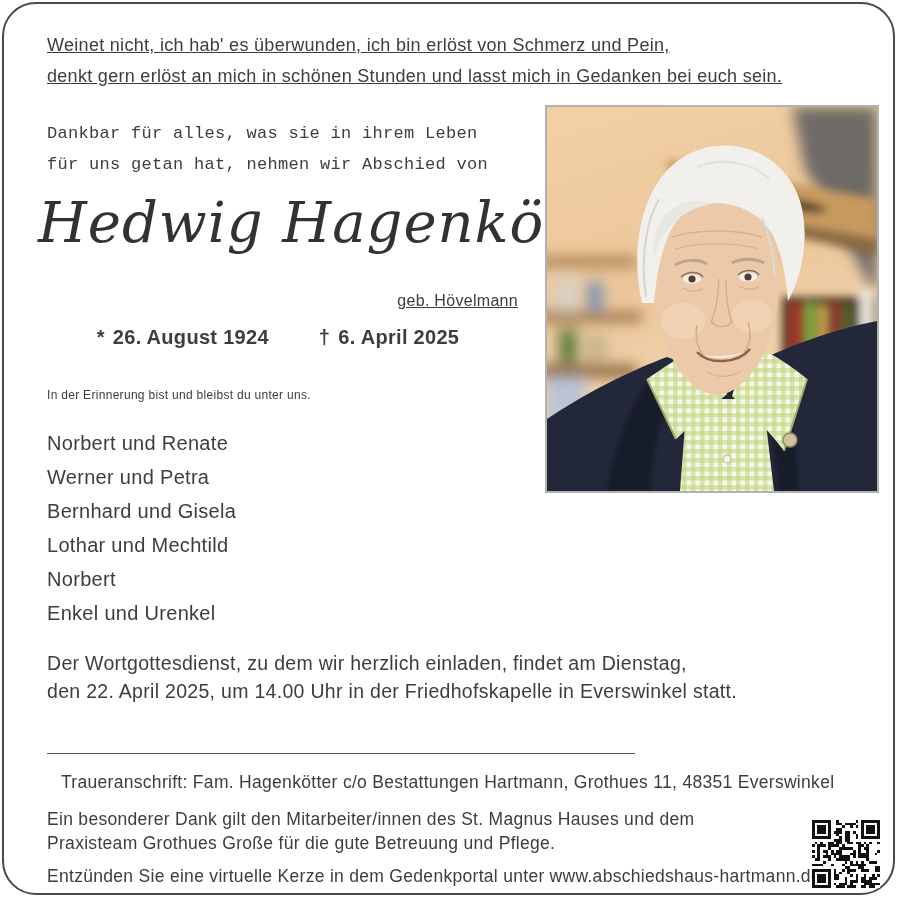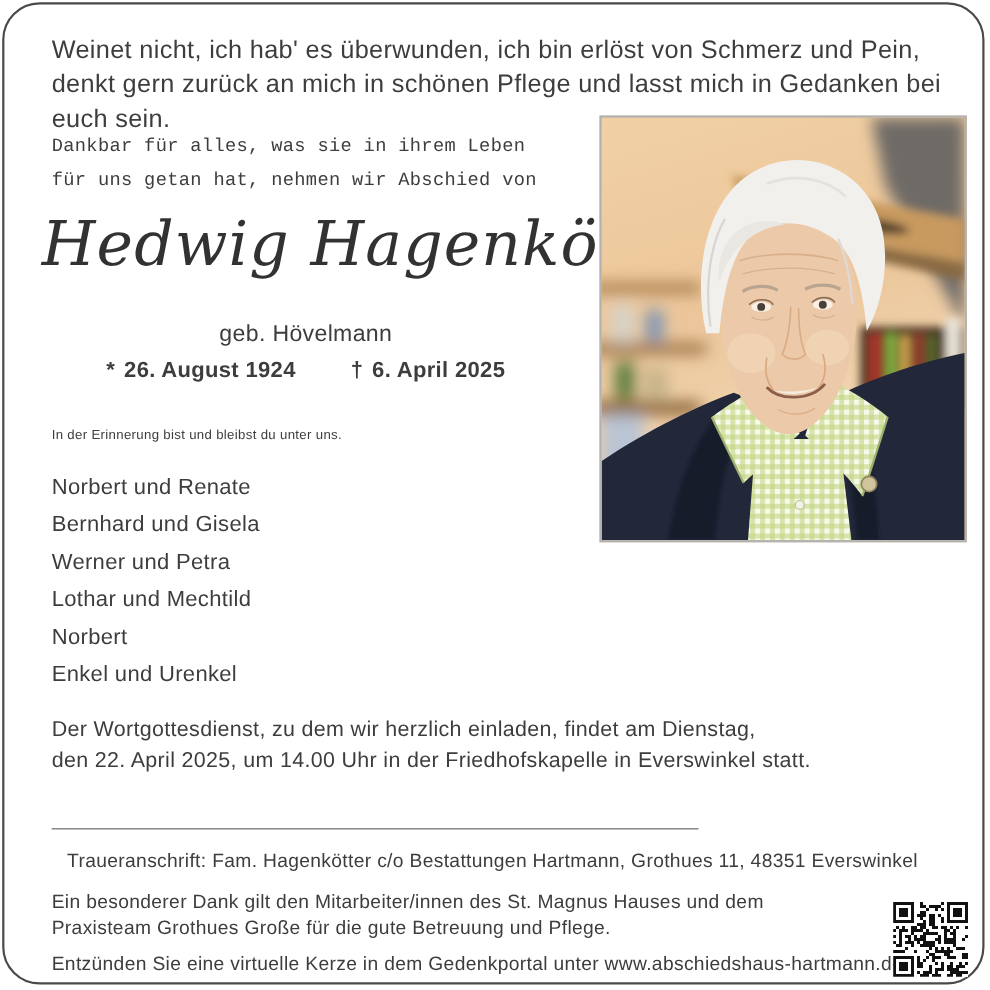--- a/index.html
+++ b/index.html
@@ -7,29 +7,29 @@
     width:900px;height:900px;position:relative;background:#ffffff;
     font-family:"Liberation Sans","DejaVu Sans",sans-serif;
     color:#3d3d3d;letter-spacing:0.3px;overflow:hidden;
   }
   .card-border{
     position:absolute;left:2px;top:2px;width:893px;height:893px;
     border:2.5px solid #4a4a4a;border-radius:34px;box-sizing:border-box;
     pointer-events:none;
   }
   .abs{position:absolute;}
-  .verse{left:47px;top:30px;font-size:23px;line-height:31px;}
+  .verse{left:47px;top:30px;font-size:18px;line-height:31px;text-decoration:underline;}
   .intro{left:47px;top:118px;font-size:17px;line-height:31px;font-family:Liberation Mono, monospace;}
   .name{
     left:38px;top:190px;width:480px;text-align:center;white-space:nowrap;
     font-family:"DejaVu Serif","Liberation Serif",cursive;
     font-style:italic;font-weight:400;font-size:56px;color:#323232;
     letter-spacing:1px;
   }
-  .maiden{left:38px;top:292px;width:480px;text-align:center;font-size:21px;}
+  .maiden{left:38px;top:292px;width:480px;text-align:right;font-size:16px;text-decoration:underline;}
   .dates{left:38px;top:326px;width:480px;display:flex;justify-content:center;gap:50px;font-size:20px;font-weight:bold;}
   .dates .sym{margin-right:8px;}
   .memory{left:47px;top:388px;font-size:12px;}
   .mourners{left:47px;top:426px;font-size:20px;line-height:34px;}
   .service{left:47px;top:649px;font-size:19.5px;line-height:28px;}
   .divider{left:47px;top:753px;width:588px;height:0;border-top:1.5px solid #5a5a5a;}
   .address{left:47px;top:772px;font-size:17.5px;margin-left:14px;}
   .thanks{left:47px;top:807px;font-size:17.5px;line-height:24px;}
   .candle{left:47px;top:866px;font-size:17.5px;}
   .candle .url{margin-left:5px;}
@@ -40,21 +40,21 @@
   .photo svg{display:block;}
   .qr{left:812px;top:820px;width:68px;height:68px;background:#fff;}
 </style>
 </head>
 <body>
 
 <div class="card-border"></div>
 
 <div class="abs verse">
   <div>Weinet nicht, ich hab' es überwunden, ich bin erlöst von Schmerz und Pein,</div>
-  <div>denkt gern zurück an mich in schönen Pflege und lasst mich in Gedanken bei euch sein.</div>
+  <div>denkt gern erlöst an mich in schönen Stunden und lasst mich in Gedanken bei euch sein.</div>
 </div>
 
 <div class="abs intro">
   <div>Dankbar für alles, was sie in ihrem Leben</div>
   <div>für uns getan hat, nehmen wir Abschied von</div>
 </div>
 
 <div class="abs name">Hedwig Hagenkötter</div>
 
 <div class="abs maiden">geb. Hövelmann</div>
@@ -65,22 +65,22 @@
   </span>
   <span>
     <span class="sym">†</span><span>6. April 2025</span>
   </span>
 </div>
 
 <div class="abs memory">In der Erinnerung bist und bleibst du unter uns.</div>
 
 <div class="abs mourners">
   <div>Norbert und Renate</div>
+  <div>Werner und Petra</div>
   <div>Bernhard und Gisela</div>
-  <div>Werner und Petra</div>
   <div>Lothar und Mechtild</div>
   <div>Norbert</div>
   <div>Enkel und Urenkel</div>
 </div>
 
 <div class="abs service">
   <div>Der Wortgottesdienst, zu dem wir herzlich einladen, findet am Dienstag,</div>
   <div>den 22. April 2025, um 14.00 Uhr in der Friedhofskapelle in Everswinkel statt.</div>
 </div>
 

